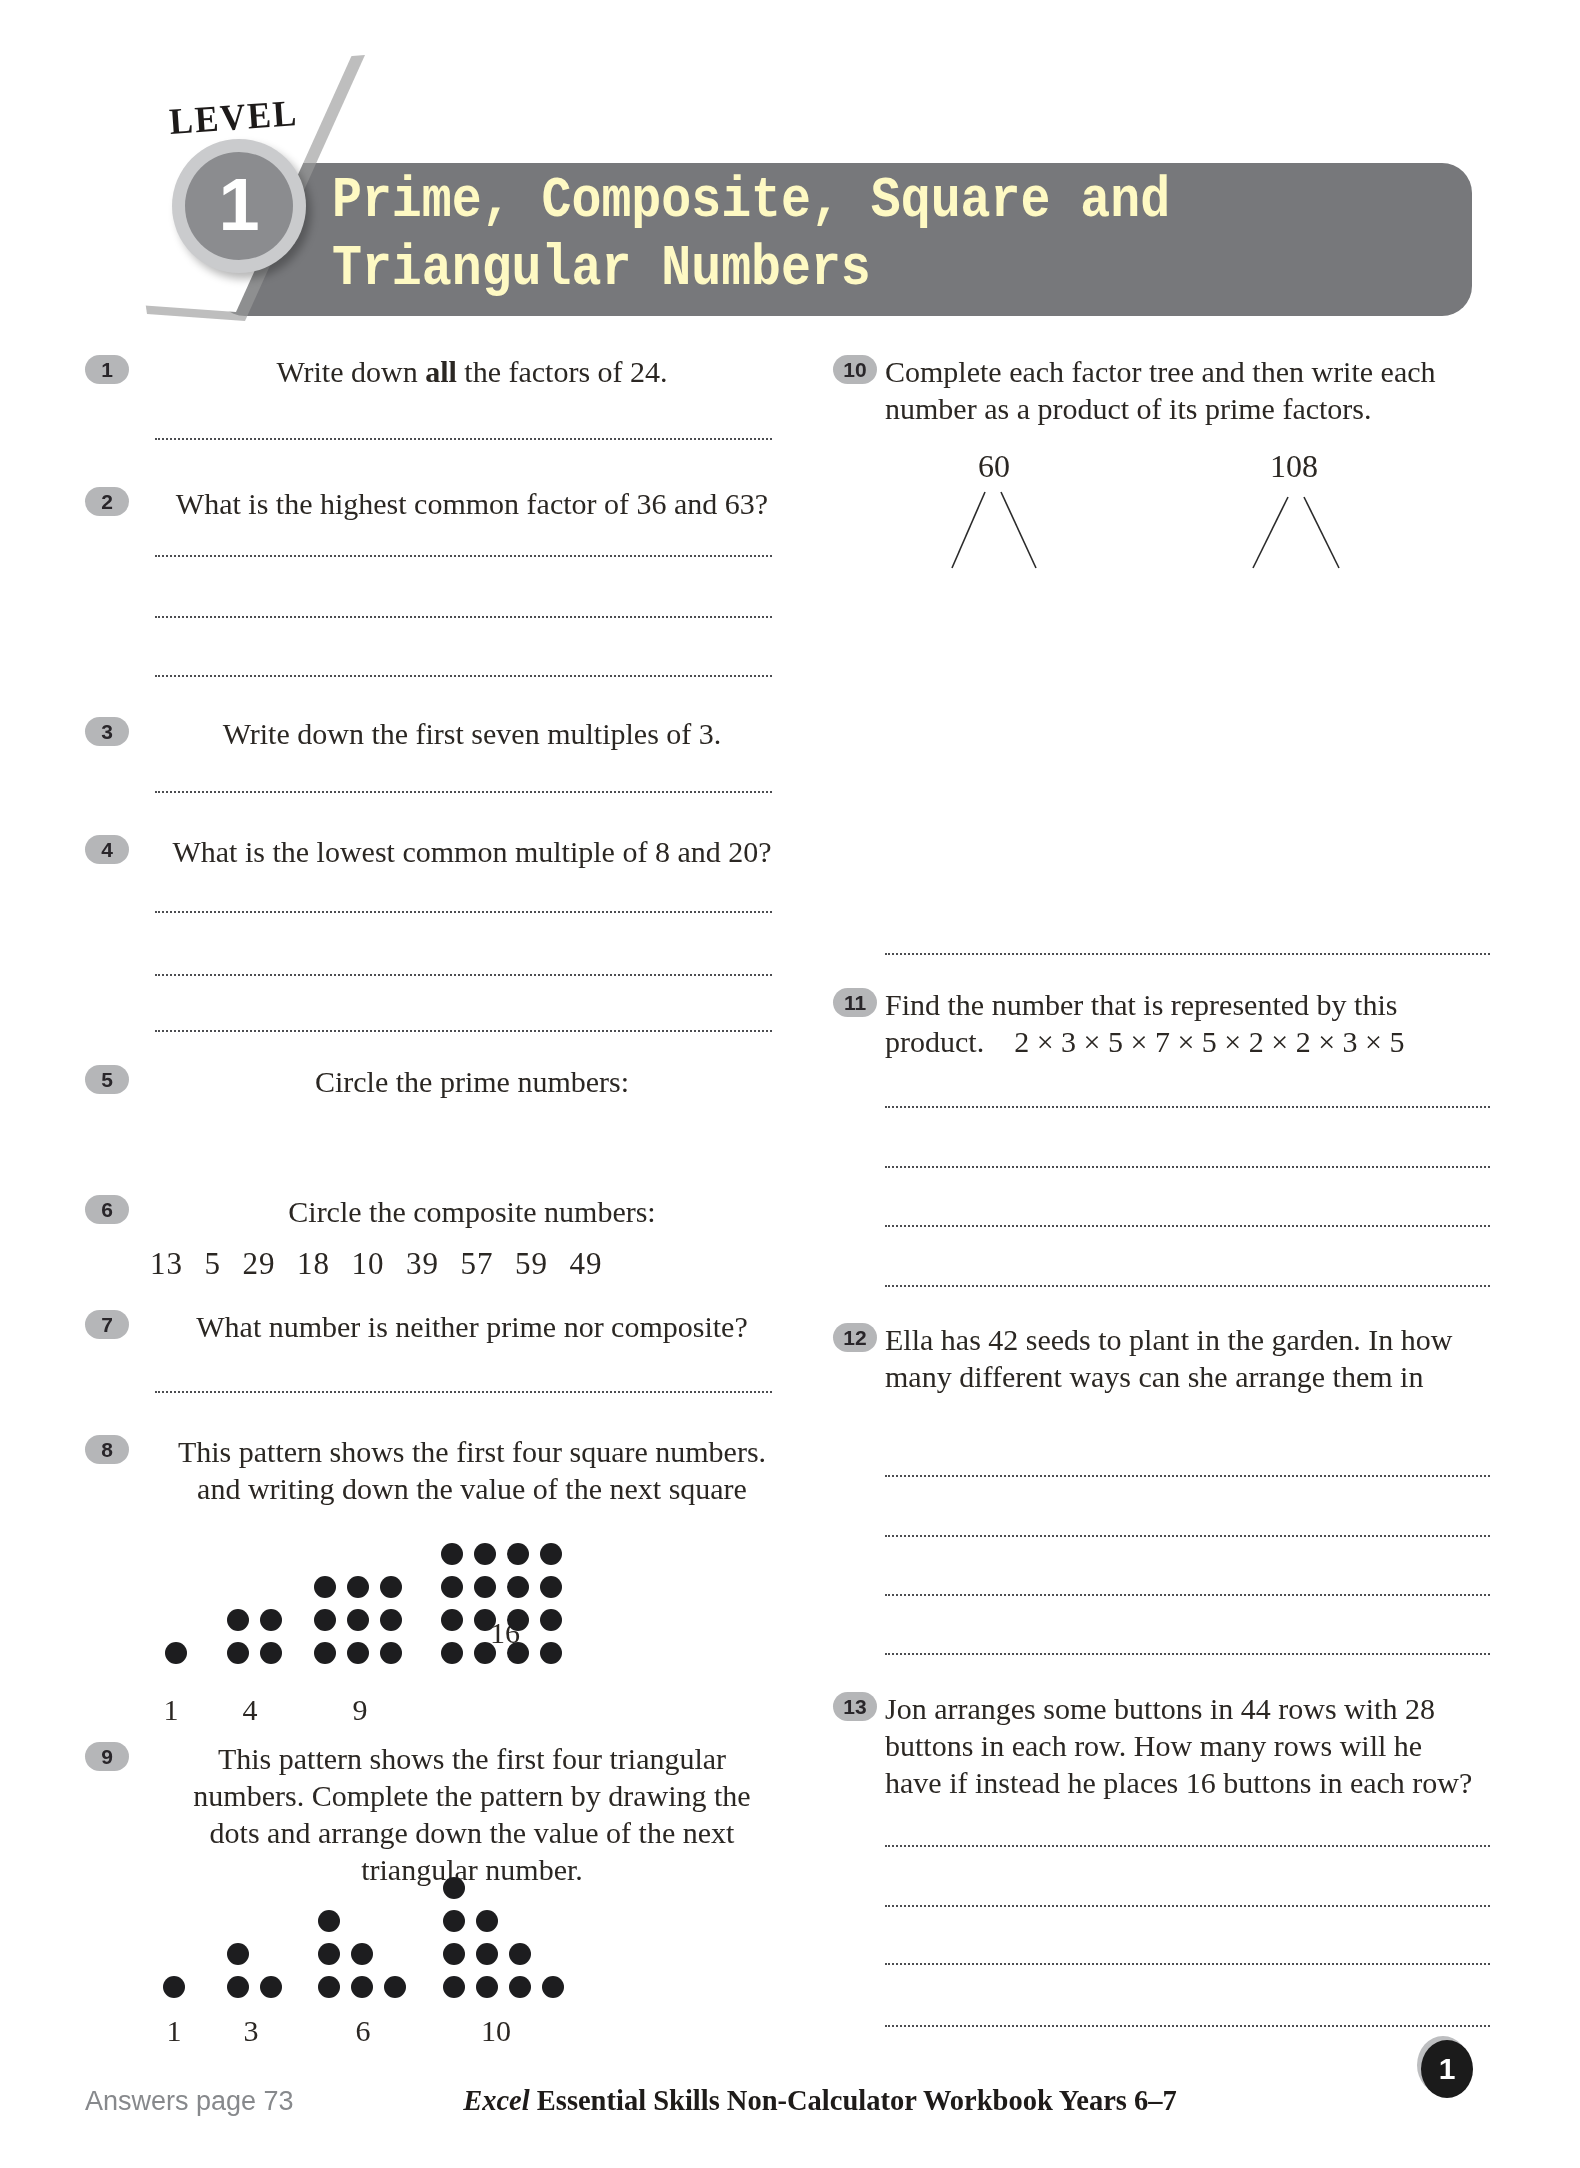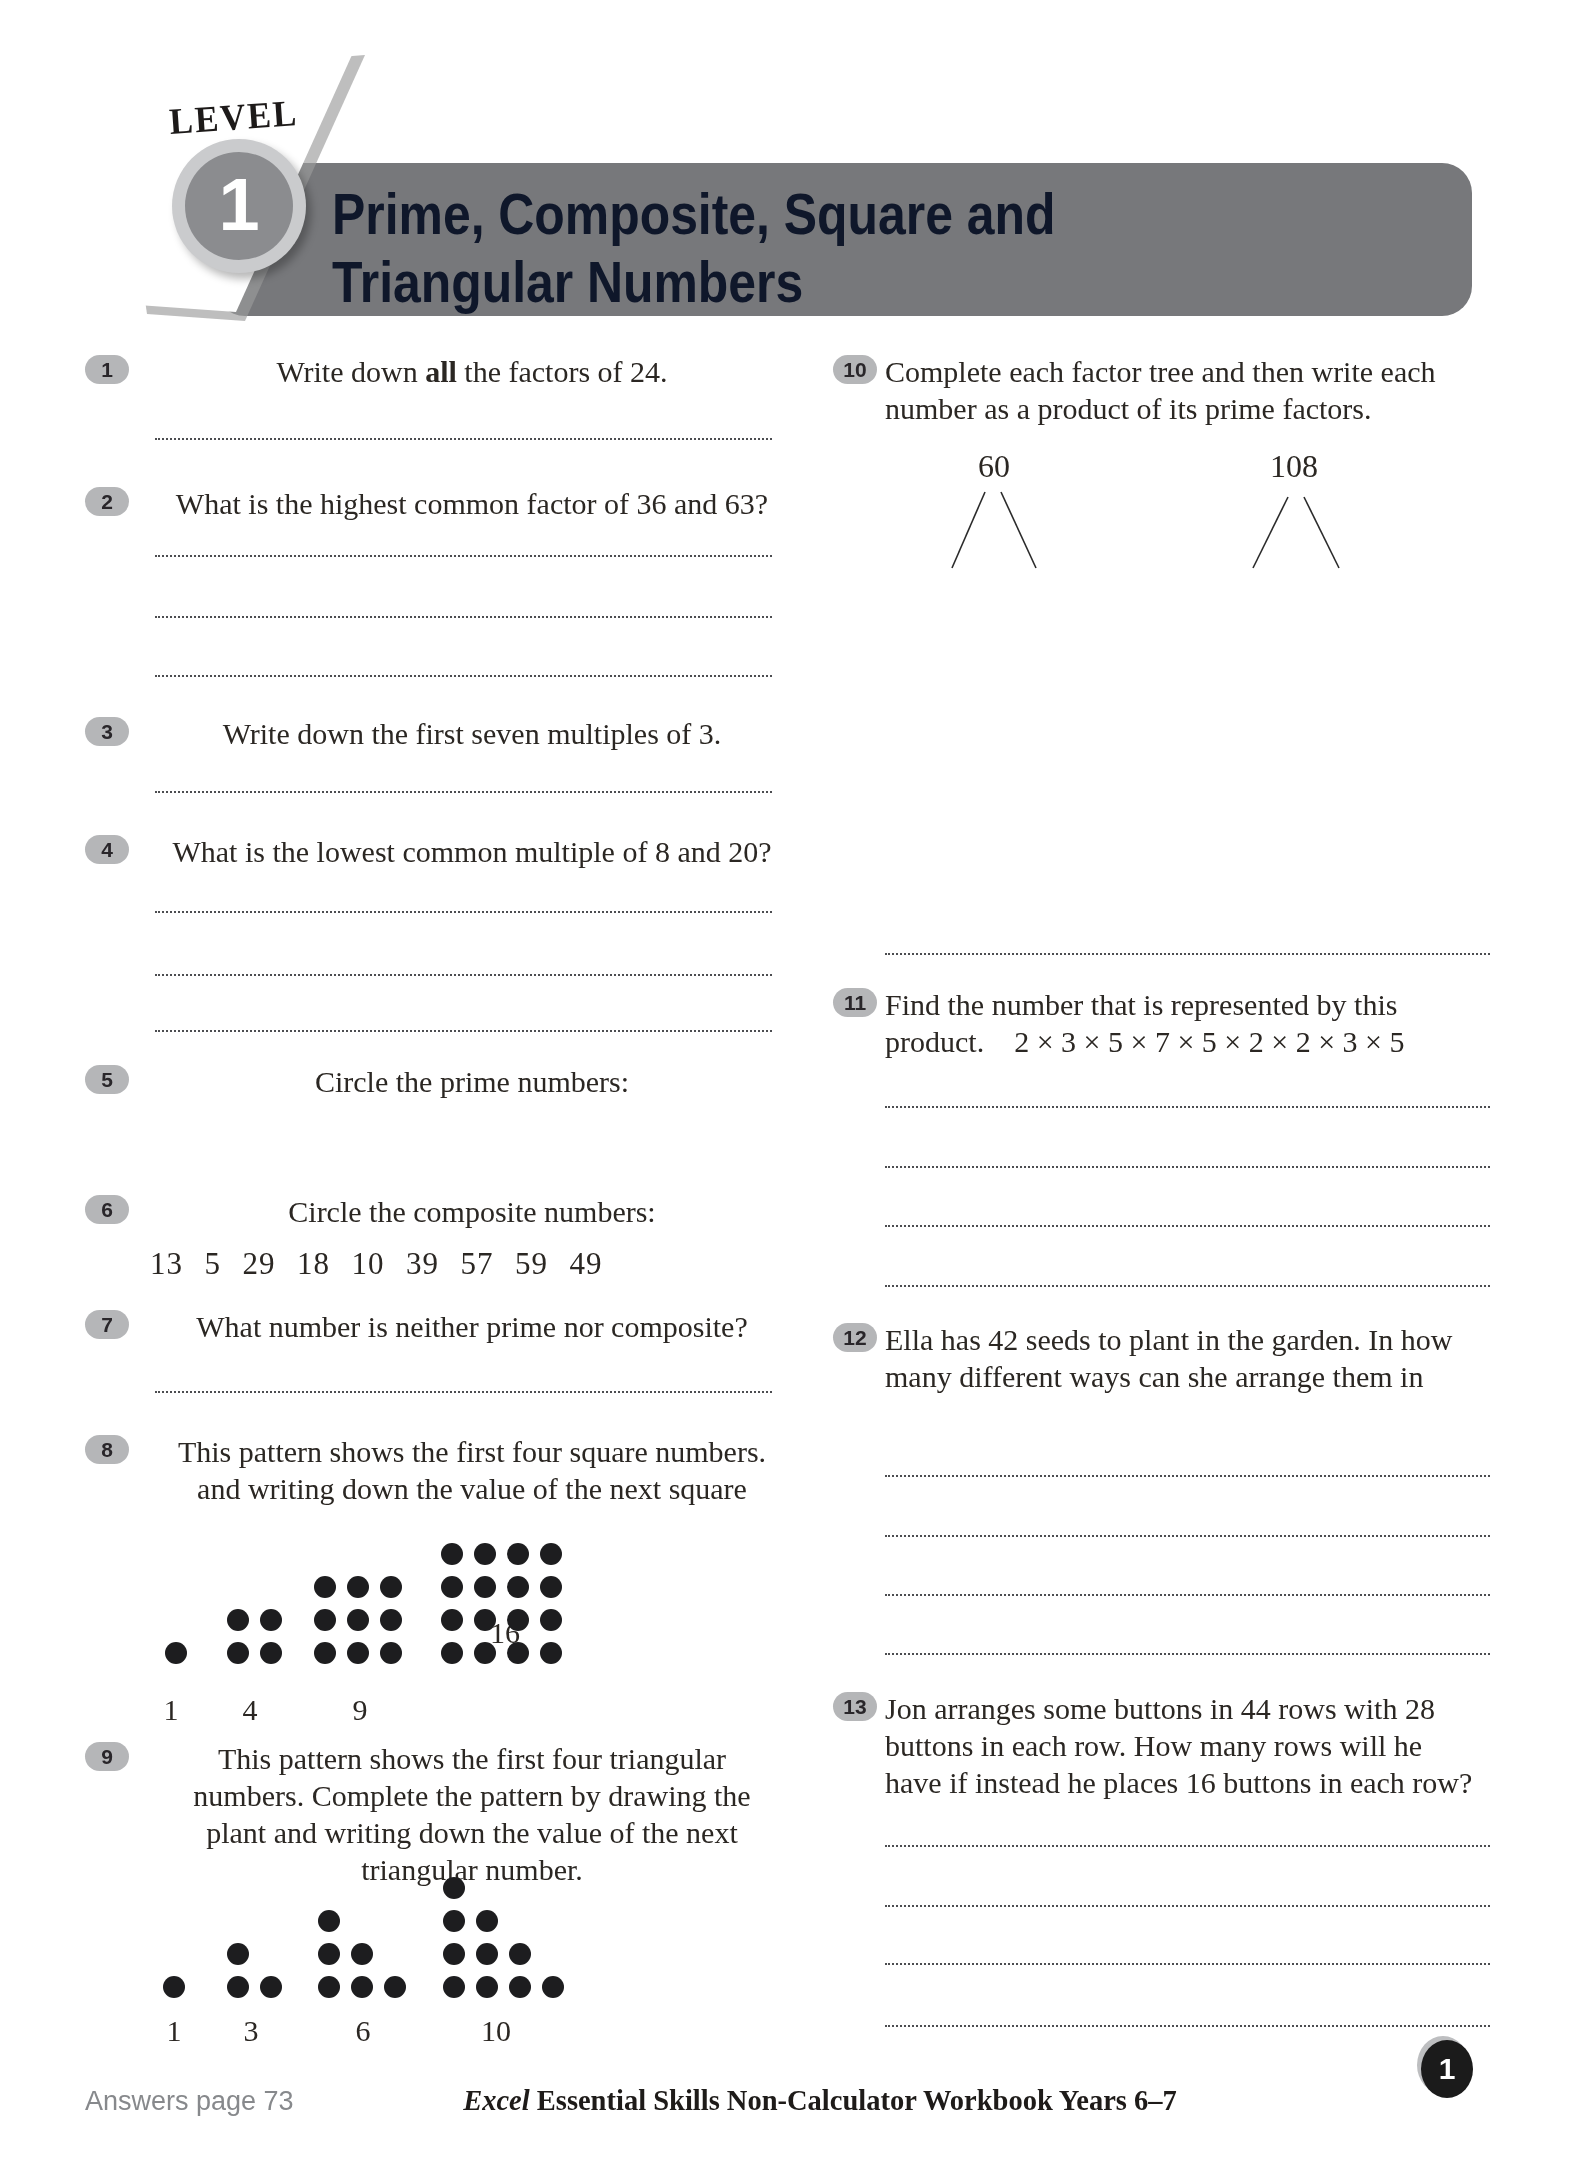--- a/index.html
+++ b/index.html
@@ -2,22 +2,22 @@
 <html><head>
 <meta charset="utf-8">
 <style>
   html,body{margin:0;padding:0;background:#ffffff;}
   .page{position:relative;width:1580px;height:2168px;background:#ffffff;overflow:hidden;
         font-family:"Liberation Serif", serif;color:#2b2723;}
 
   
   .banner{position:absolute;left:215px;top:163px;width:1257px;height:153px;
           background:#77787b;border-radius:30px;z-index:1;}
-  .banner-text{position:absolute;left:117px;top:17px;color:#0f172a;
-          font-family:Liberation Sans, sans-serif;font-weight:bold;
+  .banner-text{position:absolute;left:117px;top:4px;color:#fef9c3;
+          font-family:Liberation Mono, monospace;font-weight:bold;
           font-size:58px;line-height:68px;white-space:nowrap;}
   .banner-text .squish{display:inline-block;transform:scaleX(0.86);transform-origin:left center;}
   .card-shadow{position:absolute;left:0;top:0;width:1580px;height:2168px;z-index:2;
           clip-path:polygon(113px 75px, 365px 55px, 245px 321px, 147px 314px);
           background:#9b9b9b;filter:blur(5px);opacity:.65;}
   .card{position:absolute;left:0;top:0;width:1580px;height:2168px;z-index:3;
           clip-path:polygon(104px 66px, 356px 46px, 236px 312px, 138px 305px);
           background:#ffffff;}
   .level-label{position:absolute;left:168px;top:100px;z-index:4;
           font-family:"Liberation Serif", serif;font-weight:bold;font-size:37px;
@@ -136,21 +136,21 @@
   <span class="dlabel" style="left:171px;top:1693px">1</span>
   <span class="dlabel" style="left:250px;top:1693px">4</span>
   <span class="dlabel" style="left:360px;top:1693px">9</span>
   <span class="dlabel" style="left:505px;top:1616px">16</span>
 
   <div class="q left" style="top:1740px">
     <span class="badge">9</span>
     <div class="qtext">
       <div>This pattern shows the first four triangular</div>
       <div>numbers. Complete the pattern by drawing the</div>
-      <div>plant and writing down the value of the next</div>
+      <div>dots and arrange down the value of the next</div>
       <div>triangular number.</div>
     </div>
   </div>
 
   <span class="dlabel" style="left:174px;top:2014px">1</span>
   <span class="dlabel" style="left:251px;top:2014px">3</span>
   <span class="dlabel" style="left:363px;top:2014px">6</span>
   <span class="dlabel" style="left:496px;top:2014px">10</span>
 
   <div class="q right" style="top:353px">

